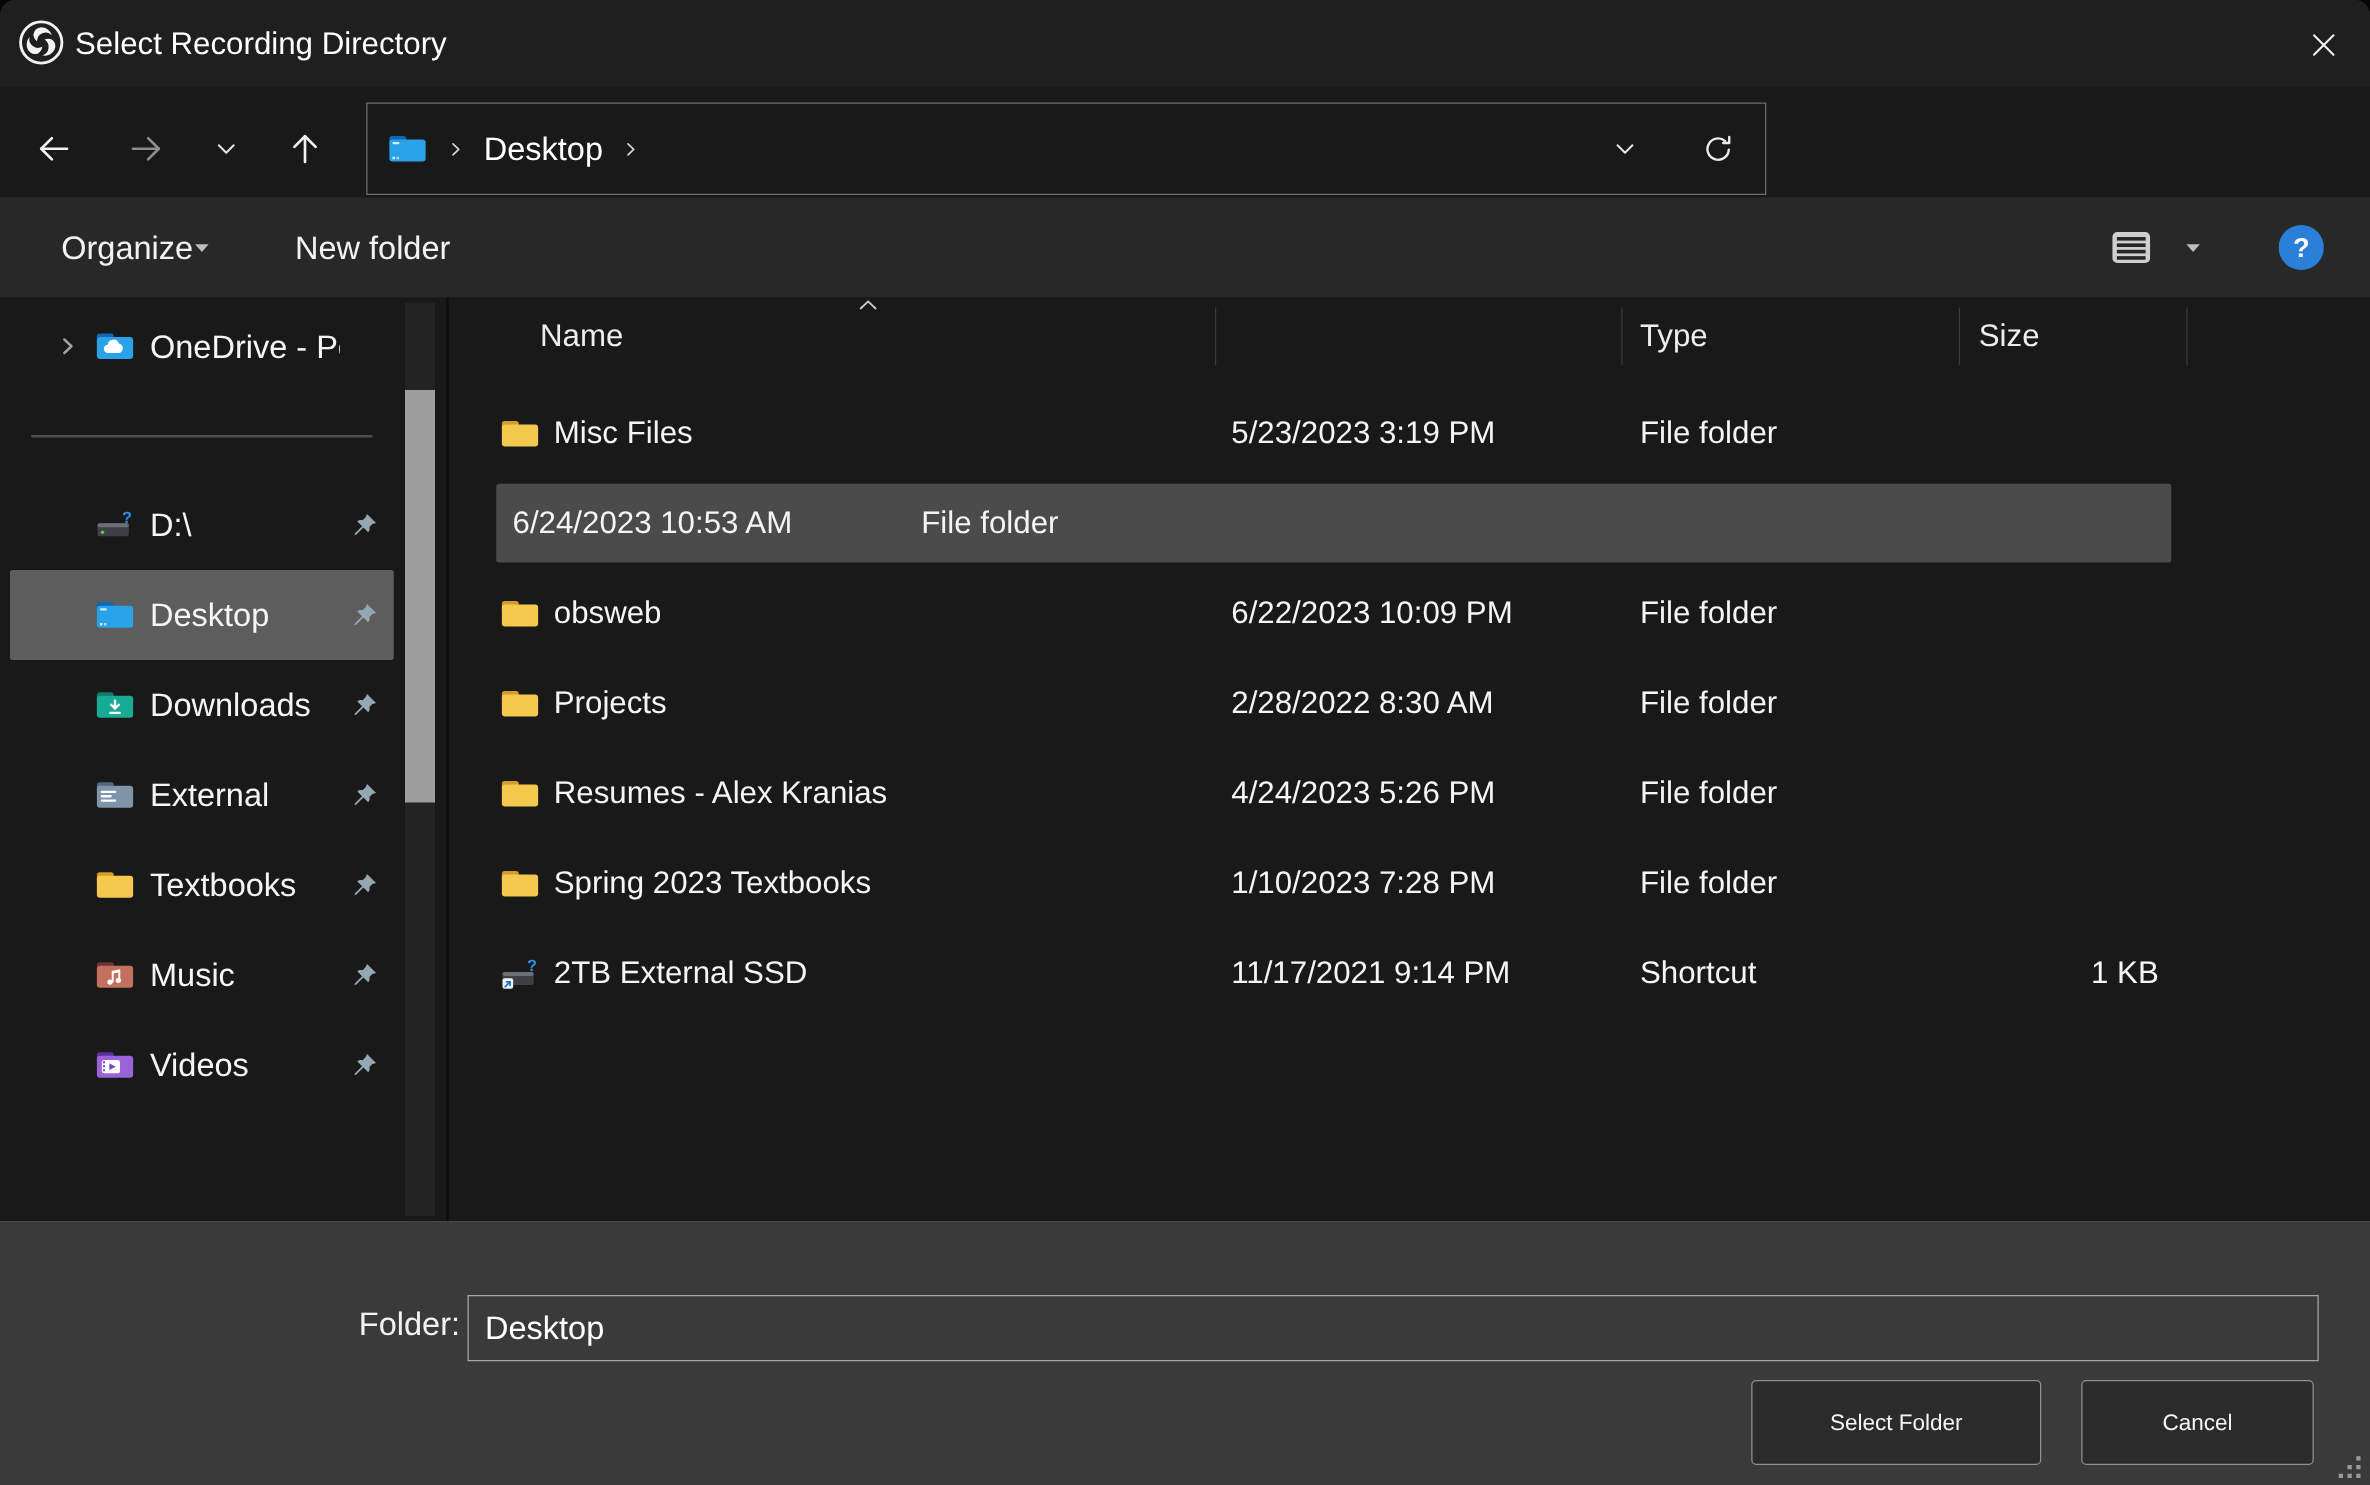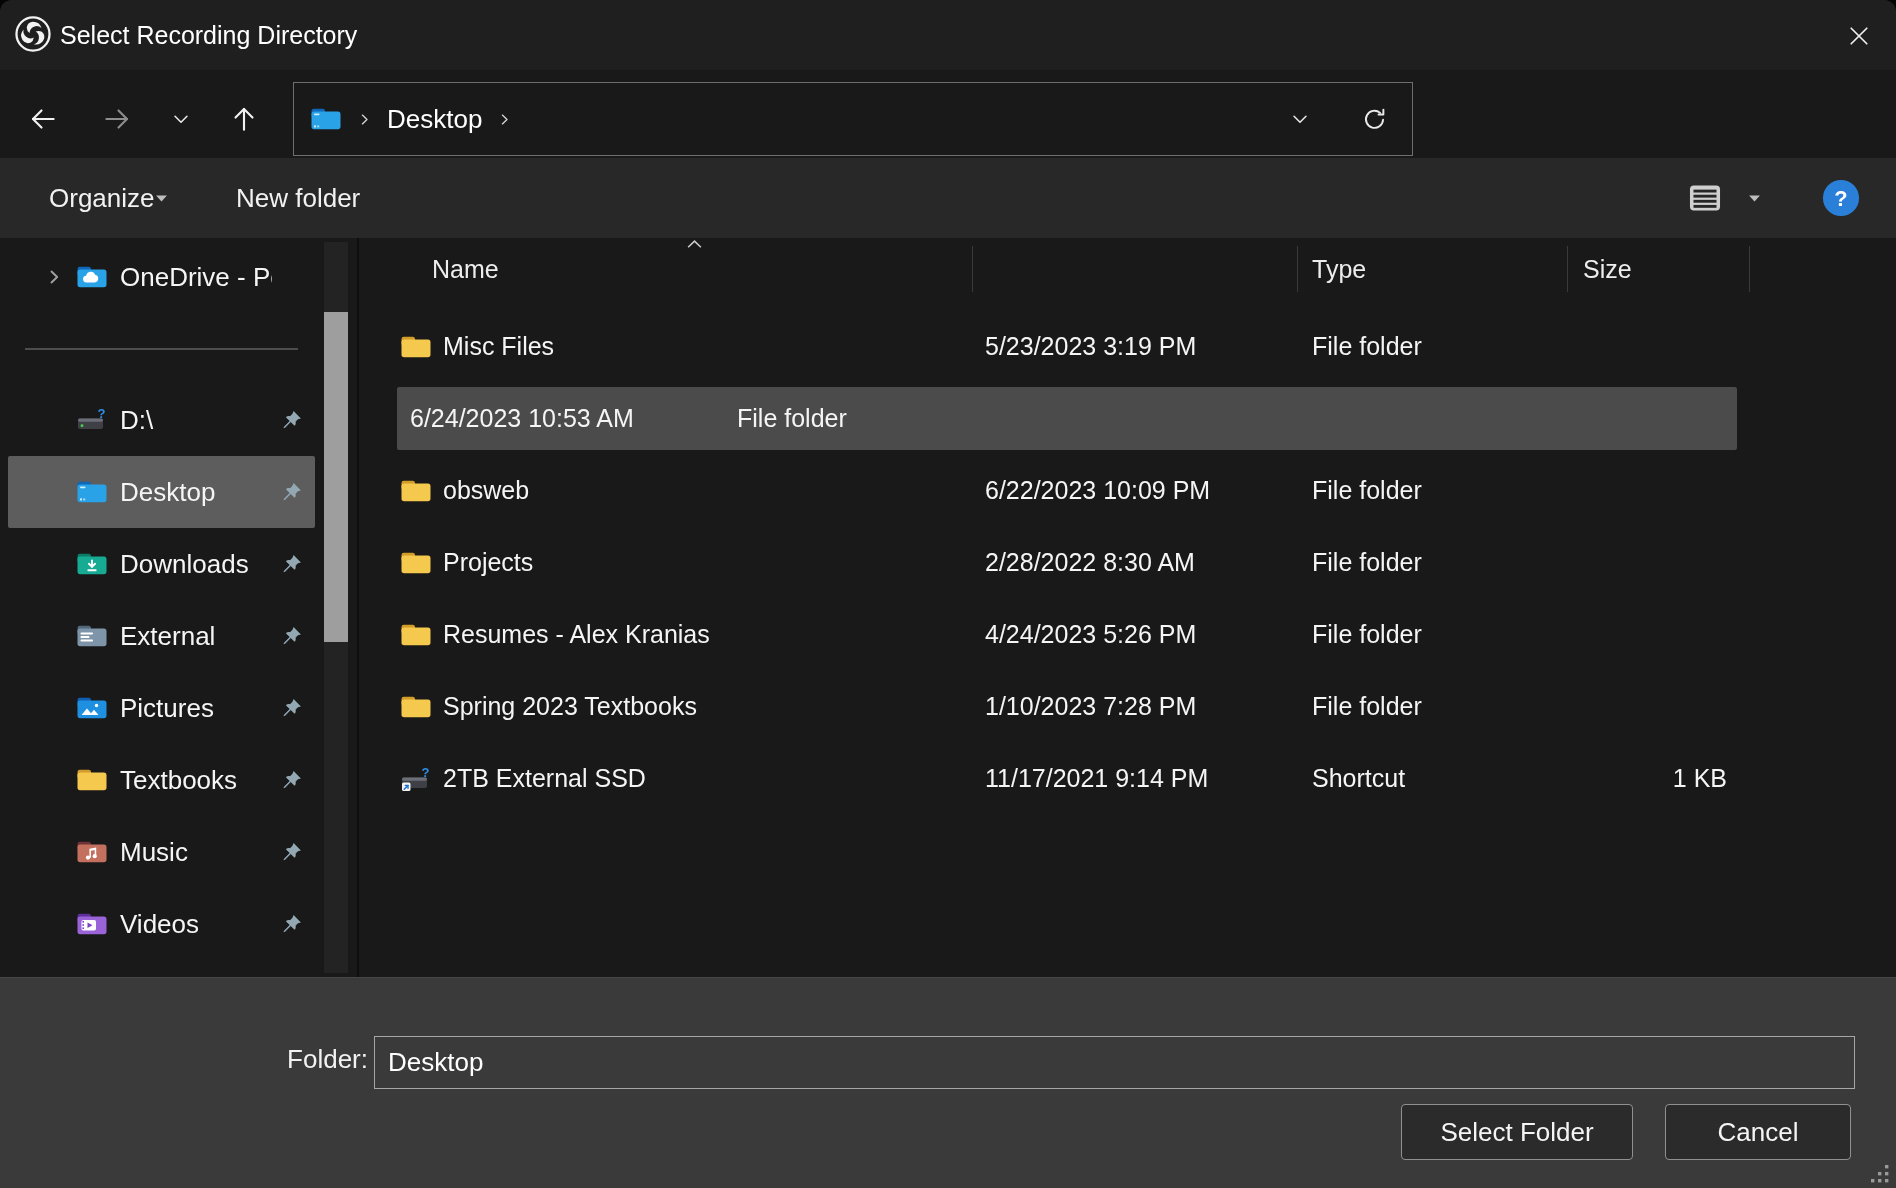--- a/index.html
+++ b/index.html
@@ -87,21 +87,21 @@
   .cell.name .row-icon{width:32px;height:26px;}
   .cell.name .row-name{margin-left:11px;}
   .cell.date{width:325px;padding-left:13px;}
   .cell.type{width:270px;padding-left:15px;}
   .cell.size{width:170px;padding-right:10px;text-align:right;}
 
   
   #footer{position:absolute;left:0;top:977px;right:0;height:211px;background:var(--footer-bg,#3a3a3a);border-top:1px solid #474747;}
   #folder-label{position:absolute;left:230px;top:66px;width:138px;text-align:right;font-size:26px;color:#f2f2f2;}
   #folder-input{position:absolute;left:374px;top:58px;width:1481px;height:53px;background:#3a3a3a;border:1px solid #a6a6a6;color:#ffffff;font-size:26px;font-family:inherit;padding:0 13px;outline:none;}
-  .dlg-btn{position:absolute;top:126px;height:56px;background:#2b2b2b;border:1px solid #909090;border-radius:4px;color:#f5f5f5;font-size:26px;font-family:inherit;}
+  .dlg-btn{position:absolute;top:126px;height:68px;background:#2b2b2b;border:1px solid #909090;border-radius:4px;color:#f5f5f5;font-size:18px;font-family:inherit;}
   #select-folder-btn{left:1401px;width:232px;}
   #cancel-btn{left:1665px;width:186px;}
   #resize-grip{position:absolute;right:5px;bottom:3px;width:22px;height:22px;}
 </style>
 </head>
 <body>
 
 <div id="window">
 
   <div id="titlebar">
@@ -323,39 +323,20 @@
               <rect x="1.5" y="2.8" width="13.5" height="9" rx="2.2" fill="#51677a"></rect>
               <rect x="1.5" y="5.6" width="29" height="17.6" rx="2.6" fill="#7e95a9"></rect>
               <g fill="#ffffff">
                 <rect x="4.5" y="9.5" width="12.5" height="1.9" rx=".9"></rect>
                 <rect x="4.5" y="13" width="9" height="1.9" rx=".9"></rect>
                 <rect x="4.5" y="16.5" width="12.5" height="1.9" rx=".9"></rect>
               </g>
             </svg>
           </span>
     <span class="side-label">External</span>
-    <span class="icon side-pin">
-            <svg viewBox="0 0 24 24" fill="#94a8b4">
-              <path d="M14.2 2.2 21.8 9.8l-3.1.9-2.5 2.5c.5 1.5.2 3.2-1 4.4l-4-4-5.9 5.9-1.6.5.5-1.6 5.9-5.9-4-4c1.2-1.2 2.9-1.5 4.4-1l2.5-2.5z"></path>
-            </svg>
-          </span>
-  </div>
-        <div class="side-item">
-    <span class="icon side-expand"></span>
-    <span class="icon side-icon">
-            <svg viewBox="0 0 32 26">
-              <rect x="1.5" y="2.8" width="13.5" height="9" rx="2.2" fill="#0f5fb4"></rect>
-              <rect x="1.5" y="5.6" width="29" height="17.6" rx="2.6" fill="#1f8fe0"></rect>
-              <g fill="#ffffff">
-                <path d="m5.5 20 5.5-6.5 4 4.7 3-3.4 4.5 5.2z"></path>
-                <circle cx="20.5" cy="10.5" r="1.7"></circle>
-              </g>
-            </svg>
-          </span>
-    <span class="side-label">Pictures</span>
     <span class="icon side-pin">
             <svg viewBox="0 0 24 24" fill="#94a8b4">
               <path d="M14.2 2.2 21.8 9.8l-3.1.9-2.5 2.5c.5 1.5.2 3.2-1 4.4l-4-4-5.9 5.9-1.6.5.5-1.6 5.9-5.9-4-4c1.2-1.2 2.9-1.5 4.4-1l2.5-2.5z"></path>
             </svg>
           </span>
   </div>
         <div class="side-item">
     <span class="icon side-expand"></span>
     <span class="icon side-icon">
             <svg viewBox="0 0 32 26">

